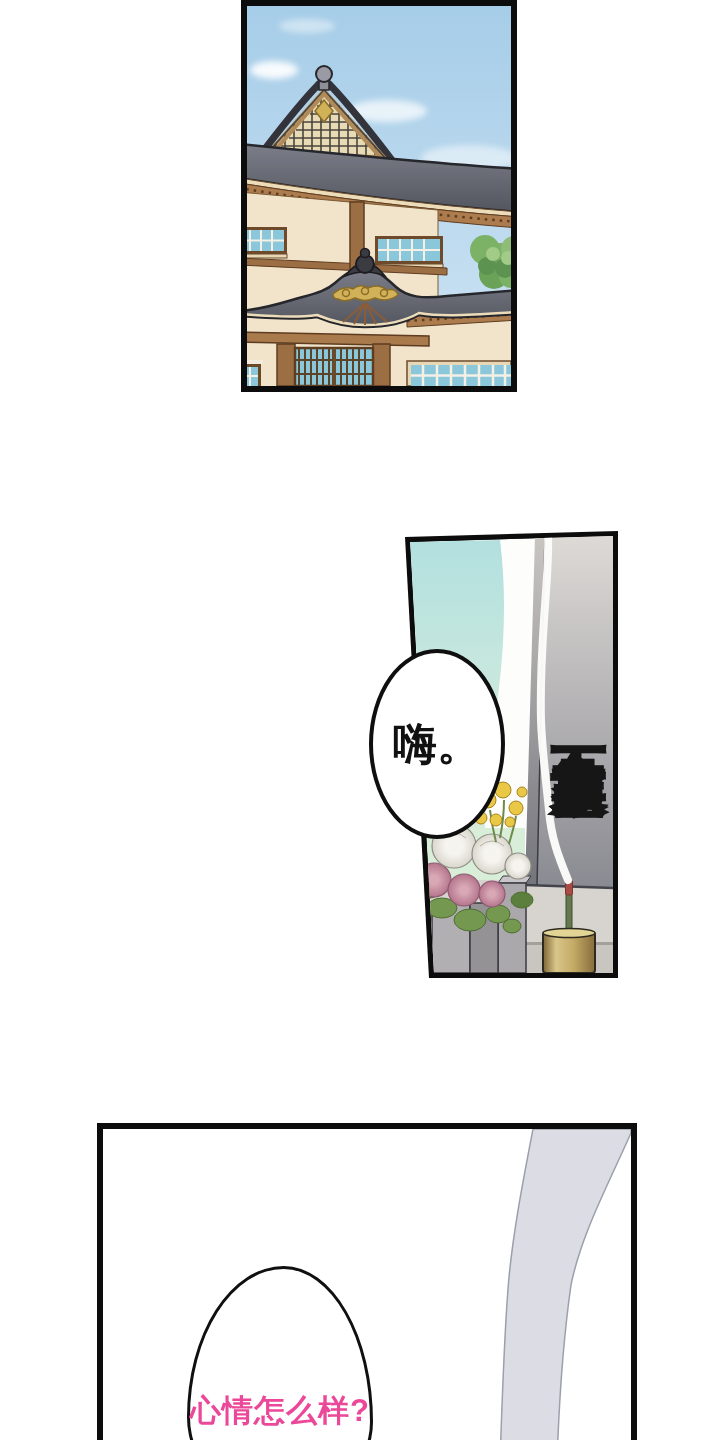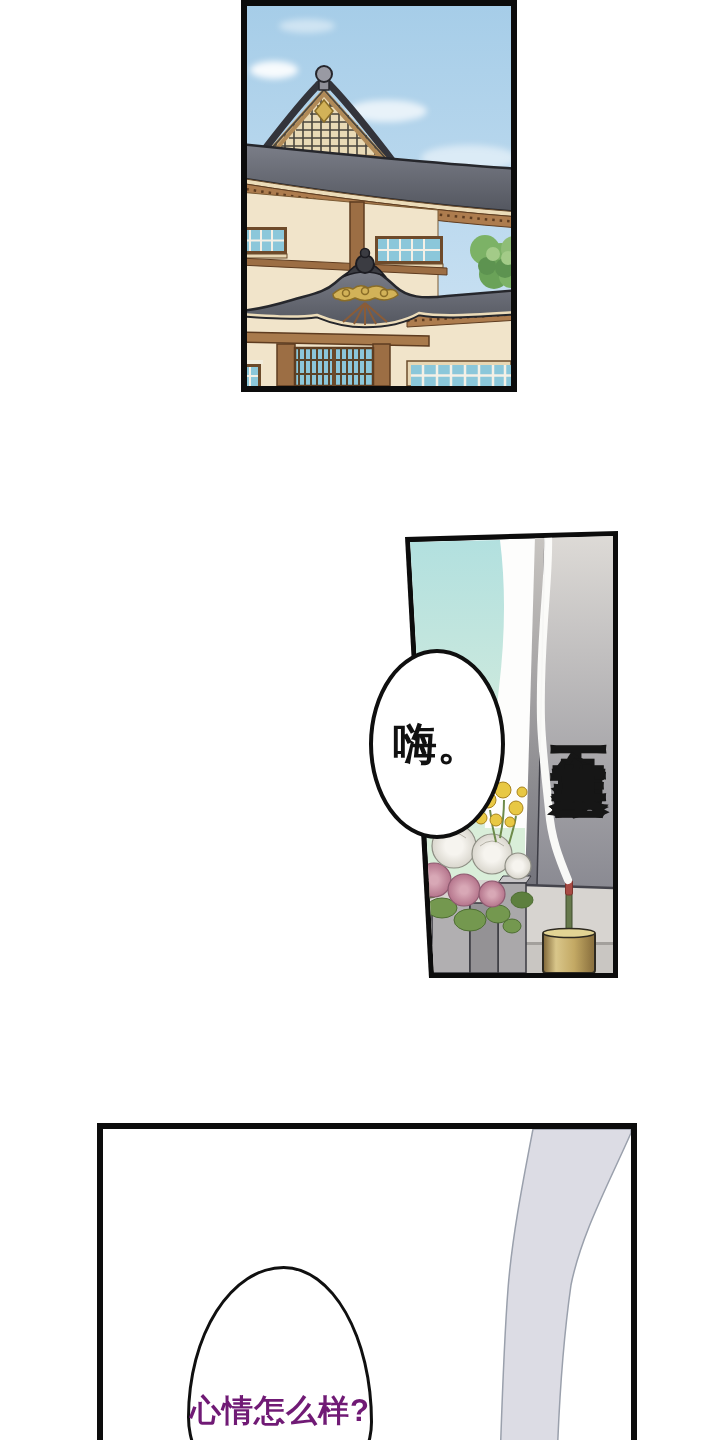--- a/index.html
+++ b/index.html
@@ -37,21 +37,21 @@
     background:#ffffff;border:6px solid #0c0c0c;box-sizing:border-box;overflow:hidden;
   }
   .sleeve-svg{position:absolute;left:0;top:0;}
   .bubble2{
     position:absolute;left:84px;top:137px;width:186px;height:240px;
     background:#ffffff;border:3px solid #101010;box-sizing:border-box;
     border-radius:52% 48% 50% 50% / 63% 65% 35% 37%;
   }
   .bubble2 span{
     position:absolute;left:0;top:121px;width:100%;text-align:center;
-    font-size:31px;font-weight:700;color:#701a75;letter-spacing:1px;
+    font-size:31px;font-weight:700;color:#ec4899;letter-spacing:1px;
   }
 </style>
 </head>
 <body>
 
 <div class="page">
 
   <svg class="p1" width="276" height="392" viewBox="0 0 276 392">
     <defs>
       <linearGradient id="skyG" x1="0" y1="0" x2="0" y2="1">

